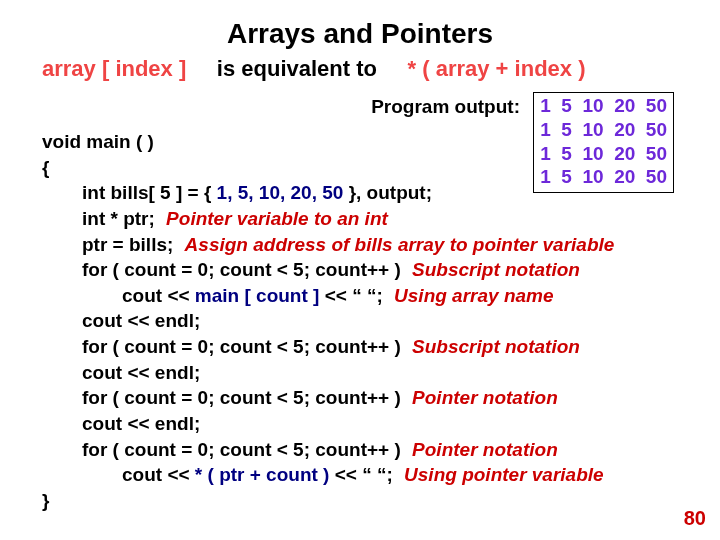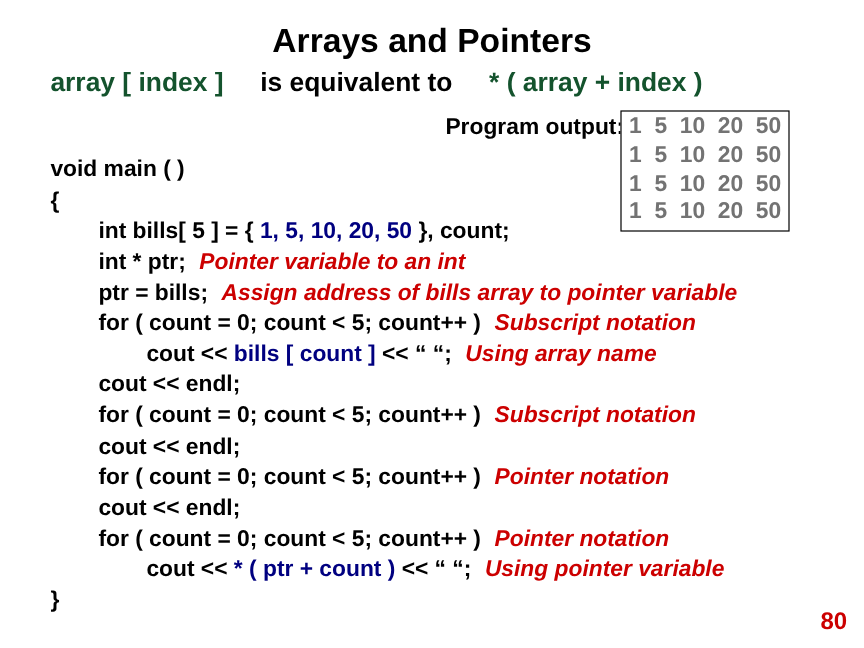--- a/index.html
+++ b/index.html
@@ -25,45 +25,45 @@
     font-size: 28px;
     color: #000;
     margin-bottom: 6px;
   }
   .equiv-line {
     font-weight: bold;
     font-size: 22px;
     color: #000;
     margin-bottom: 8px;
   }
-  .equiv-line .navy { color: #14532d; text-align: center; }
+  .equiv-line .navy { color: #ef4444; text-align: center; }
   .code-area {
     position: relative;
     font-size: 19px;
     line-height: 1.35;
     font-weight: bold;
     color: #000;
     margin-top: 47px;
   }
   .line { white-space: nowrap; }
   .indent1 { padding-left: 40px; }
   .indent2 { padding-left: 80px; }
   .navy { color: #000080; }
   .red-it { color: #cc0000; font-style: italic; font-weight: bold; }
   .output-box {
     position: absolute;
     top: 92px;
-    right: 62px;
+    right: 46px;
     border: 1px solid #000;
     background: #fff;
     padding: 1px 6px 3px 6px;
     font-weight: bold;
     font-size: 19px;
     line-height: 1.25;
-    color: #737373;
+    color: #6d28d9;
   }
   .output-box div { white-space: pre; }
   .out-label {
     position: absolute;
     top: 96px;
     right: 200px;
     font-weight: bold;
     font-size: 19px;
     color: #000;
   }
@@ -100,39 +100,39 @@
     <div>1  5  10  20  50</div>
     <div>1  5  10  20  50</div>
     <div>1  5  10  20  50</div>
   </div>
 
   <div class="code-area">
     <div class="line">void main ( )</div>
     <div class="line">{</div>
 
     <div class="line indent1">
-      <span>int bills[ 5 ] = { </span><span class="navy">1, 5, 10, 20, 50</span><span> }, count;</span>
+      <span>int bills[ 5 ] = { </span><span class="navy">1, 5, 10, 20, 50</span><span> }, output;</span>
     </div>
 
     <div class="line indent1">
       <span>int * ptr;</span>
       <span class="red-it ann-right">Pointer variable to an int</span>
     </div>
 
     <div class="line indent1">
       <span>ptr = bills;</span>
       <span class="red-it ann-right">Assign address of bills array to pointer variable</span>
     </div>
 
     <div class="line indent1">
       <span>for ( count = 0; count &lt; 5; count++ )</span>
       <span class="red-it ann-right">Subscript notation</span>
     </div>
     <div class="line indent2">
-      <span>cout &lt;&lt; </span><span class="navy">bills [ count ]</span><span> &lt;&lt; “   “;</span>
+      <span>cout &lt;&lt; </span><span class="navy">main [ count ]</span><span> &lt;&lt; “   “;</span>
       <span class="red-it ann-right">Using array name</span>
     </div>
     <div class="line indent1">cout &lt;&lt; endl;</div>
 
     <div class="line indent1">
       <span>for ( count = 0; count &lt; 5; count++ )</span>
       <span class="red-it ann-right">Subscript notation</span>
     </div>
     <div class="line indent1">cout &lt;&lt; endl;</div>
 

